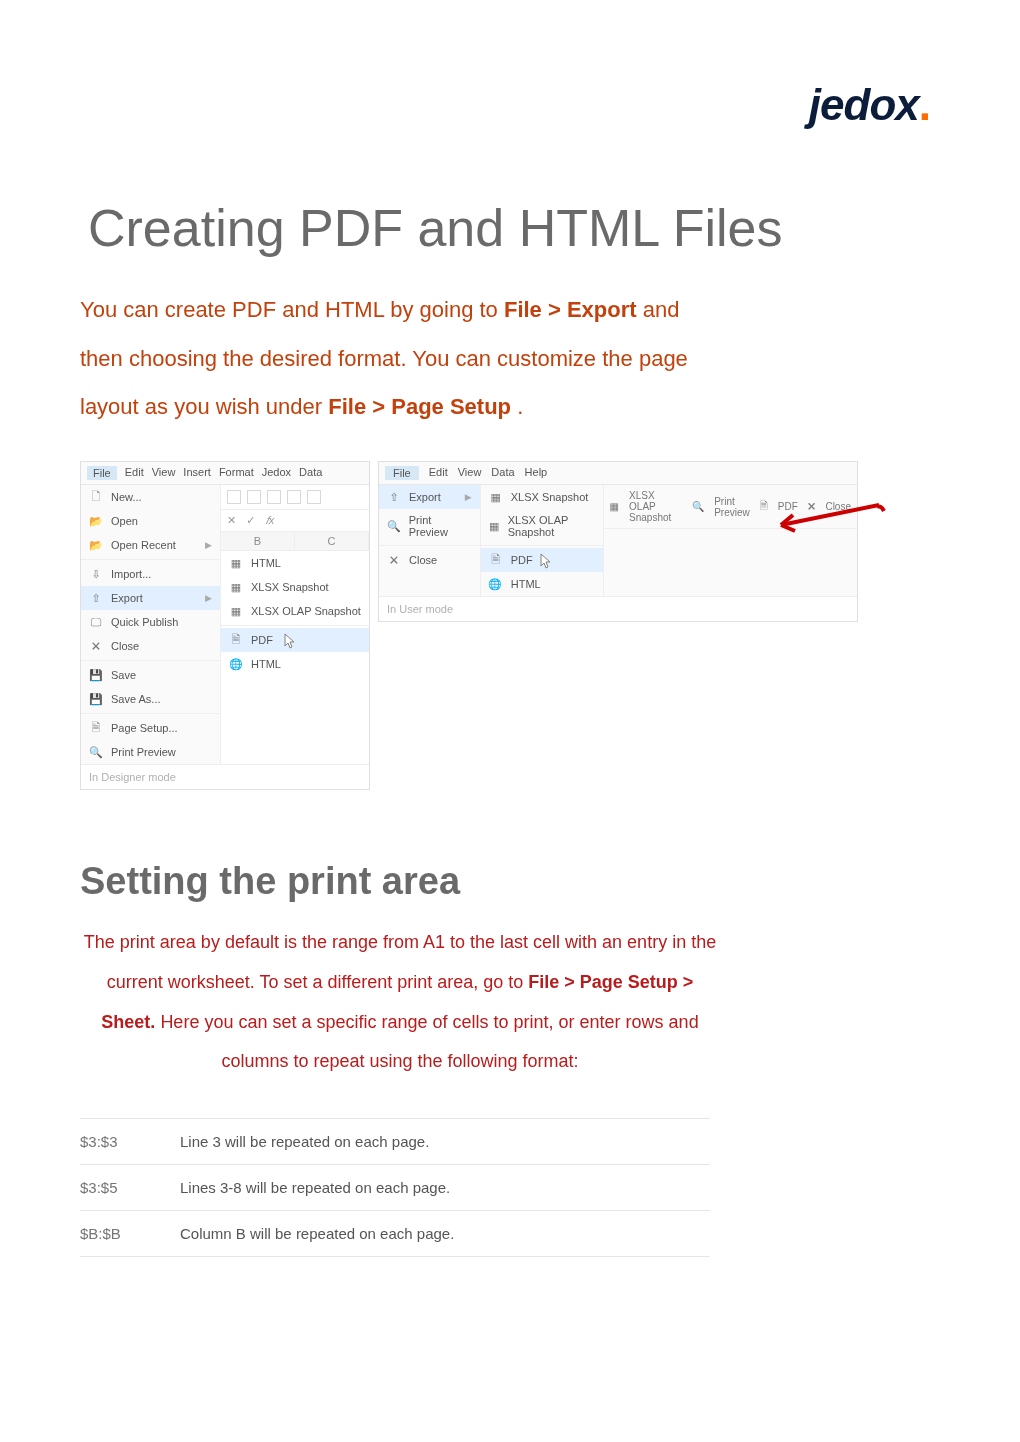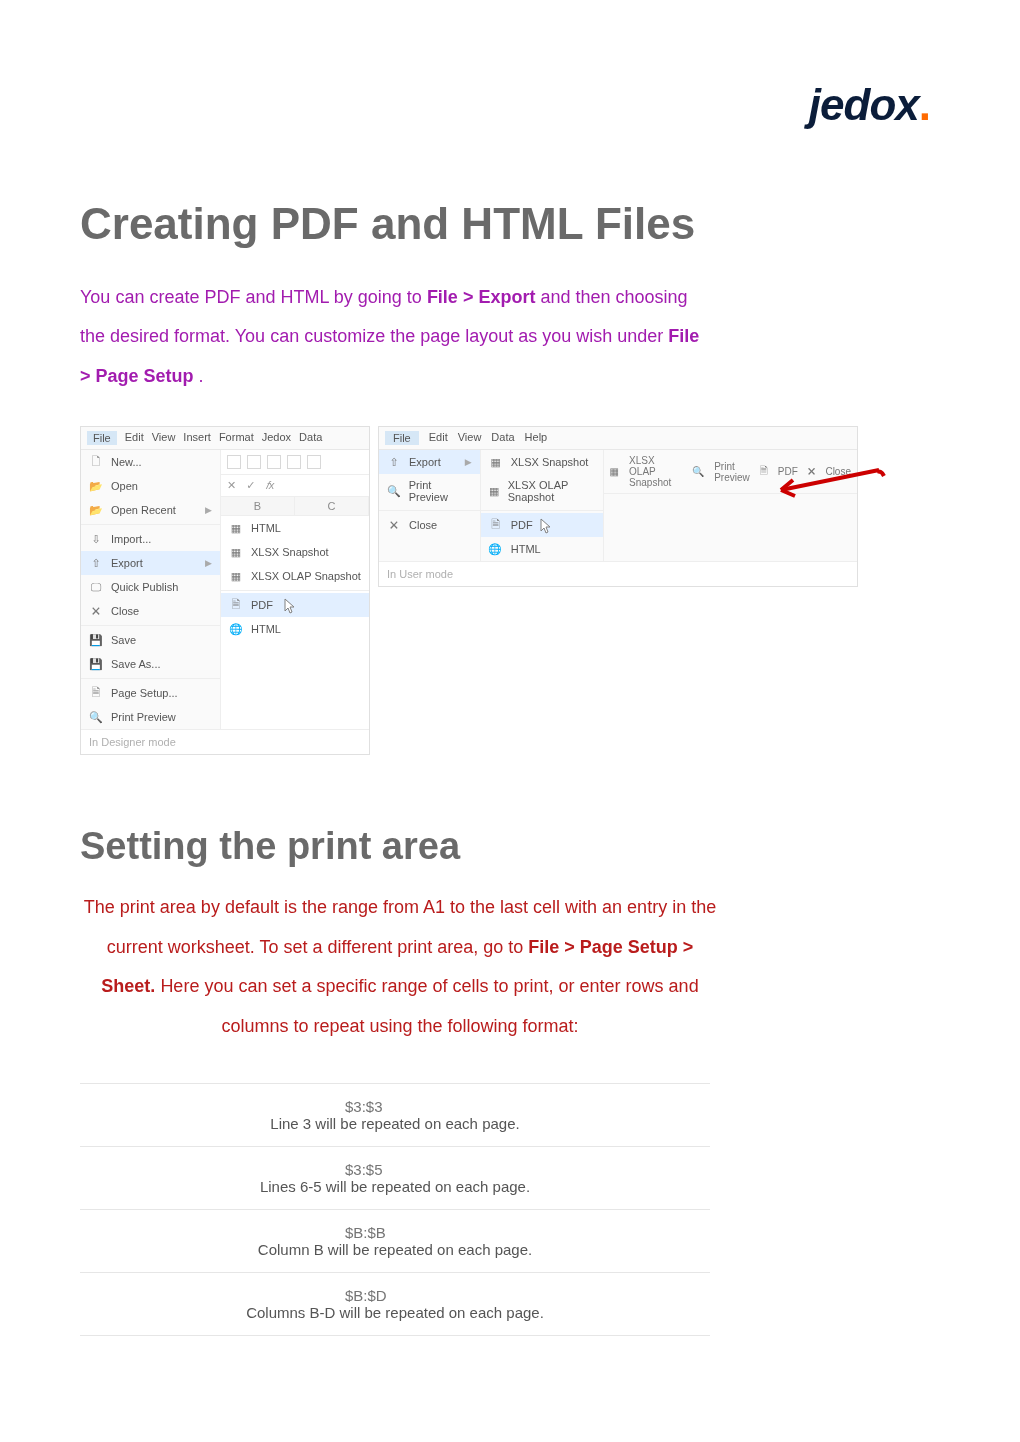--- a/index.html
+++ b/index.html
@@ -21,29 +21,30 @@
     font-weight: 700;
     font-size: 44px;
     color: #0b1d3a;
     letter-spacing: -1px;
   }
   .logo .dot {
     color: #ff6a00;
     font-style: normal;
   }
   h1 {
-    font-size: 44px;
-    font-weight: 700;
+    font-size: 52px;
+    font-weight: 400;
     color: #6a6a6a;
     line-height: 1.08;
     margin-bottom: 30px;
+    margin-left: 8px;
   }
   .intro {
-    font-size: 18px;
-    color: #a21caf;
+    font-size: 22px;
+    color: #c2410c;
     line-height: 2.2;
     max-width: 620px;
     margin-bottom: 30px;
   }
   .intro strong { font-weight: 700; }
   .screenshots {
     display: flex;
     gap: 8px;
     align-items: flex-start;
     margin-bottom: 70px;
@@ -204,24 +205,22 @@
   }
   .para2 strong { font-weight: 700; }
   
   .fmt-table {
     width: 630px;
     font-size: 15px;
     color: #555;
   }
   .fmt-row {
     display: flex;
-    align-items: center;
     border-top: 1px solid #e6e6e6;
     padding: 14px 0;
-    flex-direction: column;
   }
   .fmt-row:last-child { border-bottom: 1px solid #e6e6e6; }
   .fmt-row .k { width: 100px; color: #757575; }
   .fmt-row .v { flex: 1; color: #555; }
 </style>
 </head>
 <body>
 
 <div class="logo-wrap">
   <span class="logo">
@@ -428,23 +427,19 @@
   <span> Here you can set a specific range of cells to print, or enter rows and columns to repeat using the following format:</span>
 </p>
 
 <div class="fmt-table">
   <div class="fmt-row">
     <span class="k">$3:$3</span>
     <span class="v">Line 3 will be repeated on each page.</span>
   </div>
   <div class="fmt-row">
     <span class="k">$3:$5</span>
-    <span class="v">Lines 6-5 will be repeated on each page.</span>
+    <span class="v">Lines 3-8 will be repeated on each page.</span>
   </div>
   <div class="fmt-row">
     <span class="k">$B:$B</span>
     <span class="v">Column B will be repeated on each page.</span>
   </div>
-  <div class="fmt-row">
-    <span class="k">$B:$D</span>
-    <span class="v">Columns B-D will be repeated on each page.</span>
-  </div>
 </div>
 
 </body></html>

